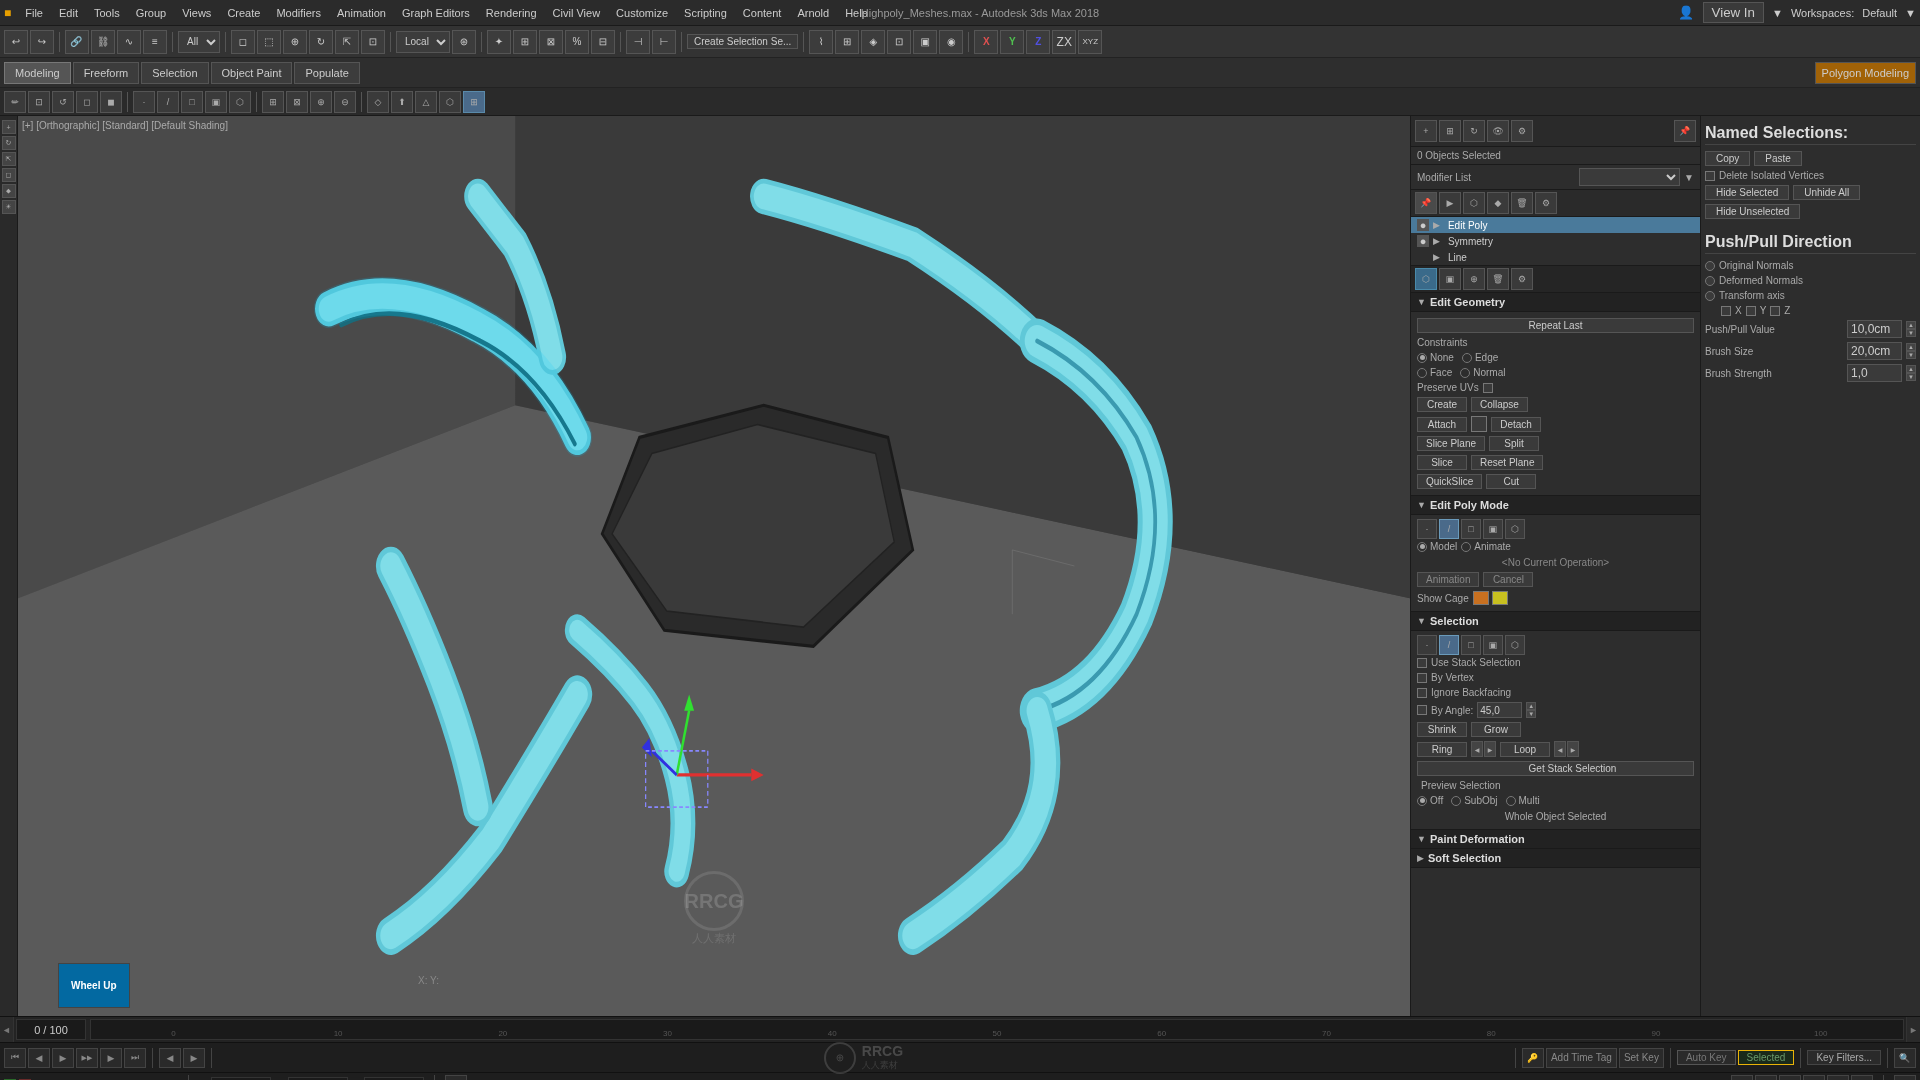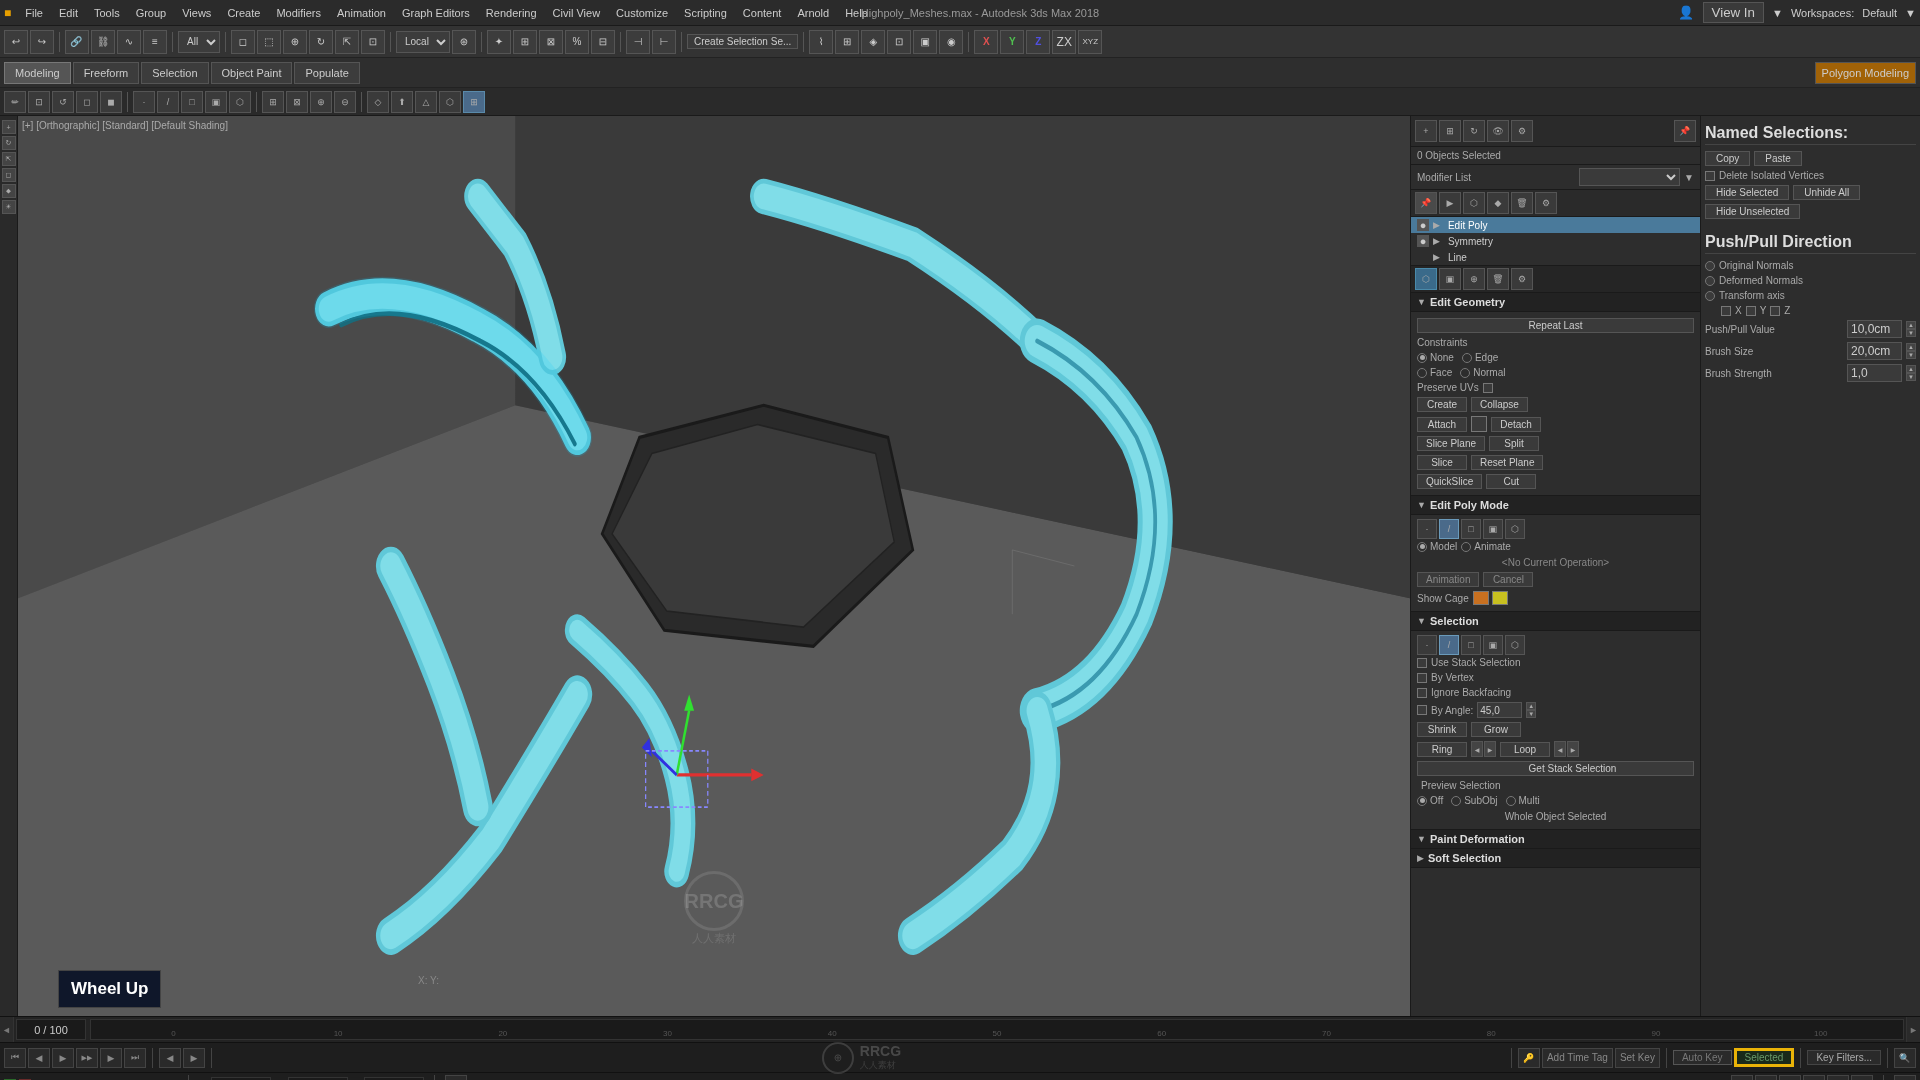--- a/index.html
+++ b/index.html
@@ -102,21 +102,21 @@
 
     .rp2-section-title { font-size: 16px; color: #ddd; font-weight: bold; padding: 4px 0 2px 0; border-bottom: 1px solid #444; margin-bottom: 4px; }
     .rp2-row { display: flex; align-items: center; gap: 4px; padding: 2px 0; font-size: 10px; color: #aaa; }
     .rp2-btn { padding: 1px 10px; background: #3a3a3a; border: 1px solid #555; color: #ccc; font-size: 10px; cursor: pointer; }
     .rp2-input { width: 55px; height: 18px; background: #3a3a3a; border: 1px solid #555; color: #ccc; font-size: 12px; padding: 0 3px; }
     .rp2-check { width: 10px; height: 10px; border: 1px solid #777; background: #3a3a3a; cursor: pointer; }
     .status-green { width: 12px; height: 12px; background: #3a8a3a; border: 1px solid #2a6a2a; cursor: pointer; }
     .status-red { width: 12px; height: 12px; background: #8a3a3a; border: 1px solid #6a2a2a; cursor: pointer; }
 
     
-    #wheel-notification { position: absolute; bottom: 8px; left: 40px; background: #0f172a; border: 1px solid #444; padding: 8px 12px; color: #fff; font-size: 17px; font-weight: bold; z-index: 100; pointer-events: none; }
+    #wheel-notification { position: absolute; bottom: 8px; left: 40px; background: #0369a1; border: 1px solid #444; padding: 16px 12px; color: #fff; font-size: 10px; font-weight: bold; z-index: 100; pointer-events: none; }
 
     
     .viewport-watermarks { position: absolute; inset: 0; pointer-events: none; display: grid; grid-template-columns: repeat(4, 1fr); grid-template-rows: repeat(3, 1fr); }
     .vm-item { display: flex; align-items: center; justify-content: center; color: rgba(180,180,180,0.06); font-size: 28px; font-weight: bold; transform: rotate(-30deg); }
 
     
     #rrcg-logo { position: absolute; bottom: 70px; left: 50%; transform: translateX(-50%); display: flex; flex-direction: column; align-items: center; pointer-events: none; }
     .rrcg-circle { width: 60px; height: 60px; border-radius: 50%; border: 3px solid rgba(180,180,180,0.2); display: flex; align-items: center; justify-content: center; }
     .rrcg-text-big { font-size: 20px; font-weight: bold; color: rgba(200,200,200,0.25); }
     .rrcg-text-small { font-size: 11px; color: rgba(200,200,200,0.2); }
@@ -140,21 +140,21 @@
     .tl-num { flex: 1; text-align: center; font-size: 8px; color: #555; }
     .tl-arrow-right { width: 14px; display: flex; align-items: center; justify-content: center; background: #2a2a2a; border-left: 1px solid #333; color: #777; cursor: pointer; font-size: 9px; }
 
     
     #bottom-transport { background: #1e1e1e; height: 30px; display: flex; align-items: center; padding: 0 4px; gap: 2px; border-top: 1px solid #111; }
     .bt-section { display: flex; align-items: center; gap: 2px; }
     .bt-separator { width: 1px; height: 20px; background: #444; margin: 0 4px; }
     .bt-btn { width: 22px; height: 20px; display: flex; align-items: center; justify-content: center; background: #2a2a2a; border: 1px solid #444; color: #888; cursor: pointer; font-size: 9px; }
     .key-filters { padding: 1px 8px; background: #2a2a2a; border: 1px solid #444; color: #aaa; font-size: 10px; cursor: pointer; }
     .autokey { padding: 1px 8px; background: #2a2a2a; border: 1px solid #555; color: #777; font-size: 10px; cursor: pointer; }
-    .selected-disp { padding: 1px 8px; background: #1a2a1a; border: 3px solid #eab308; color: #6a9a6a; font-size: 10px; }
+    .selected-disp { padding: 1px 8px; background: #1a2a1a; border: 1px solid #eab308; color: #6a9a6a; font-size: 10px; }
 
     
     #bottom-coord-bar { background: #1e1e1e; height: 24px; display: flex; align-items: center; padding: 0 4px; gap: 6px; border-top: 1px solid #111; font-size: 10px; color: #777; }
   </style>
 </head>
 <body>
 
 <div id="menu-bar">
   <div style="margin-right:6px; font-size:12px; color:#e8a000; font-weight:bold;">■</div>
   <div class="menu-item">File</div>

